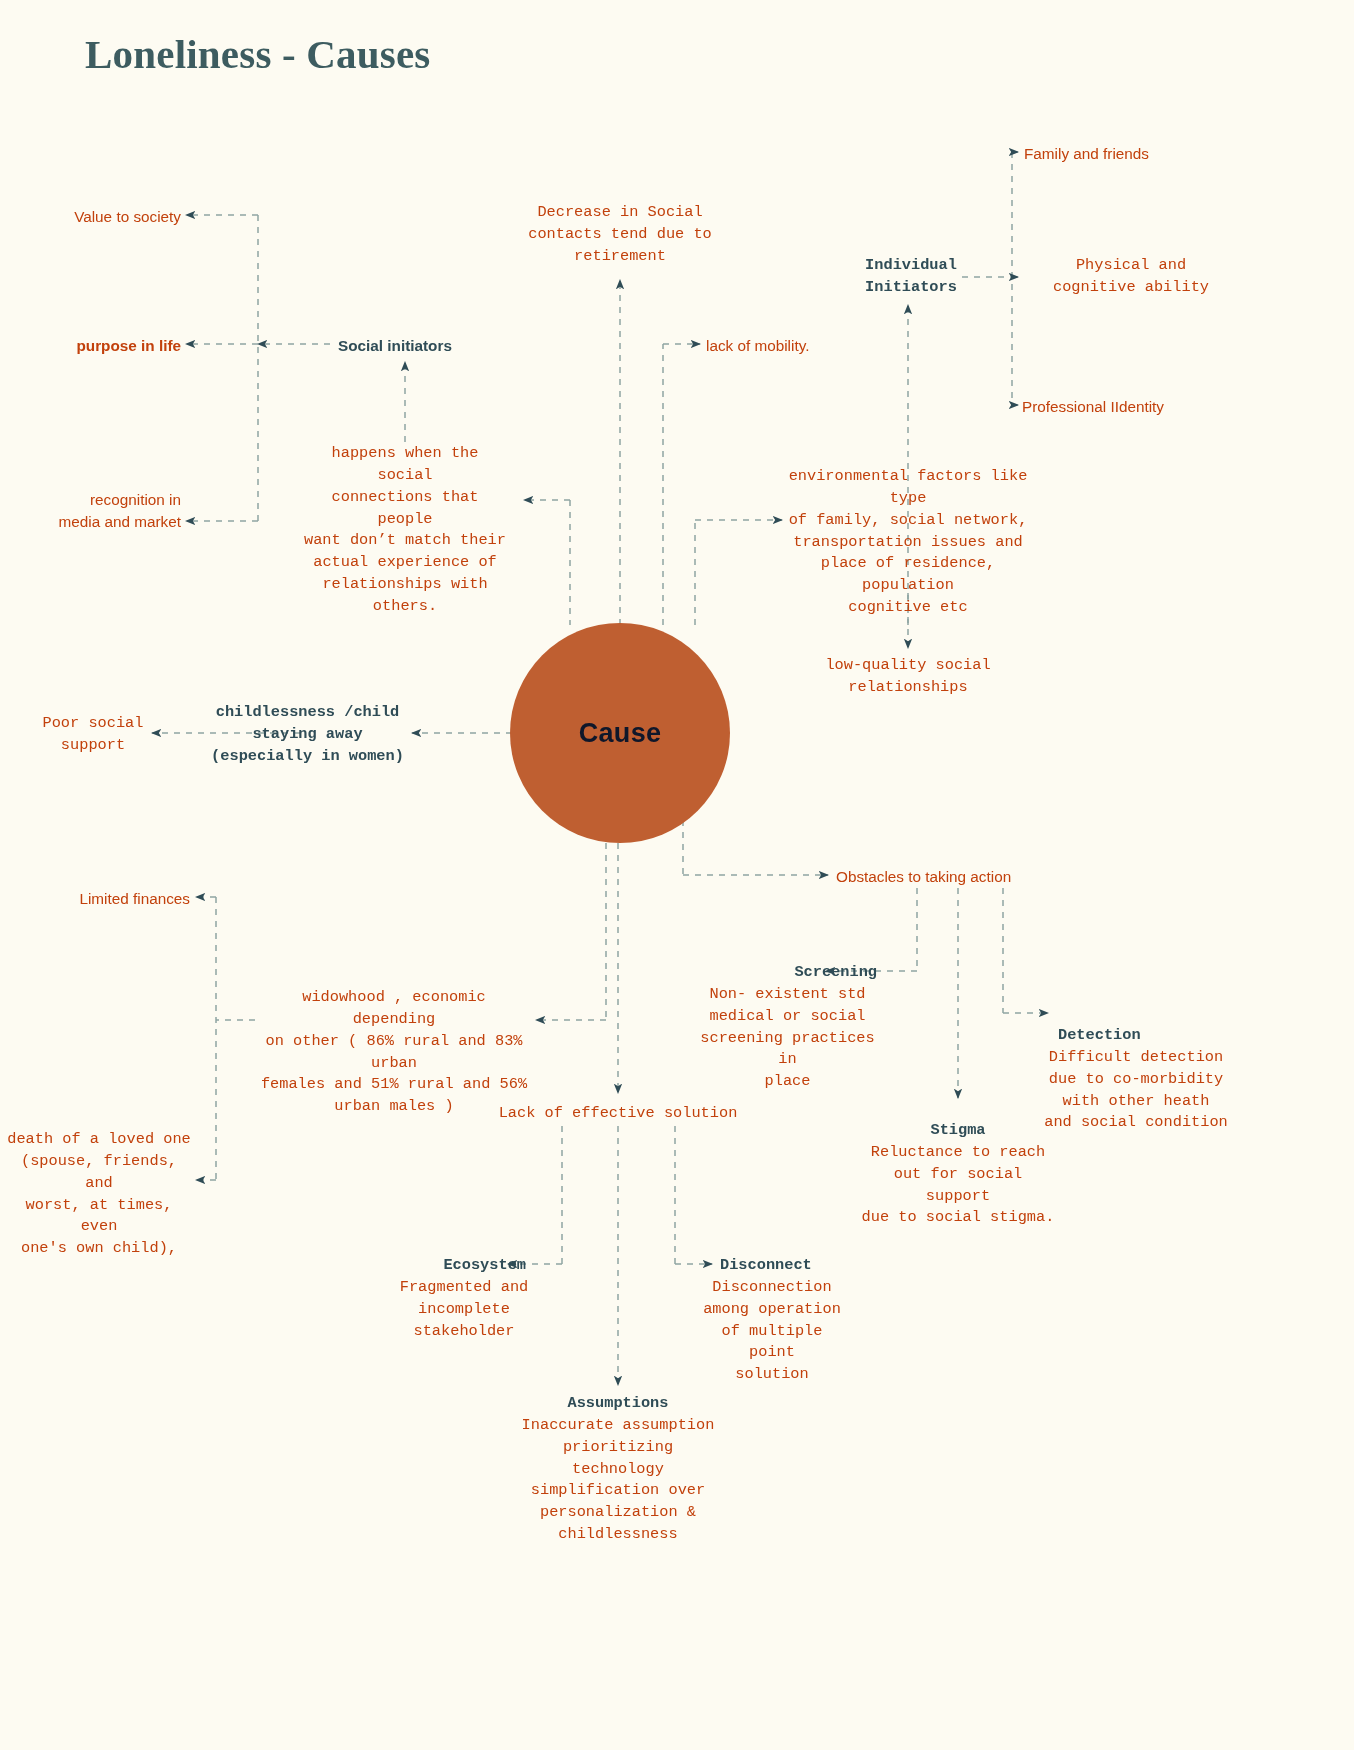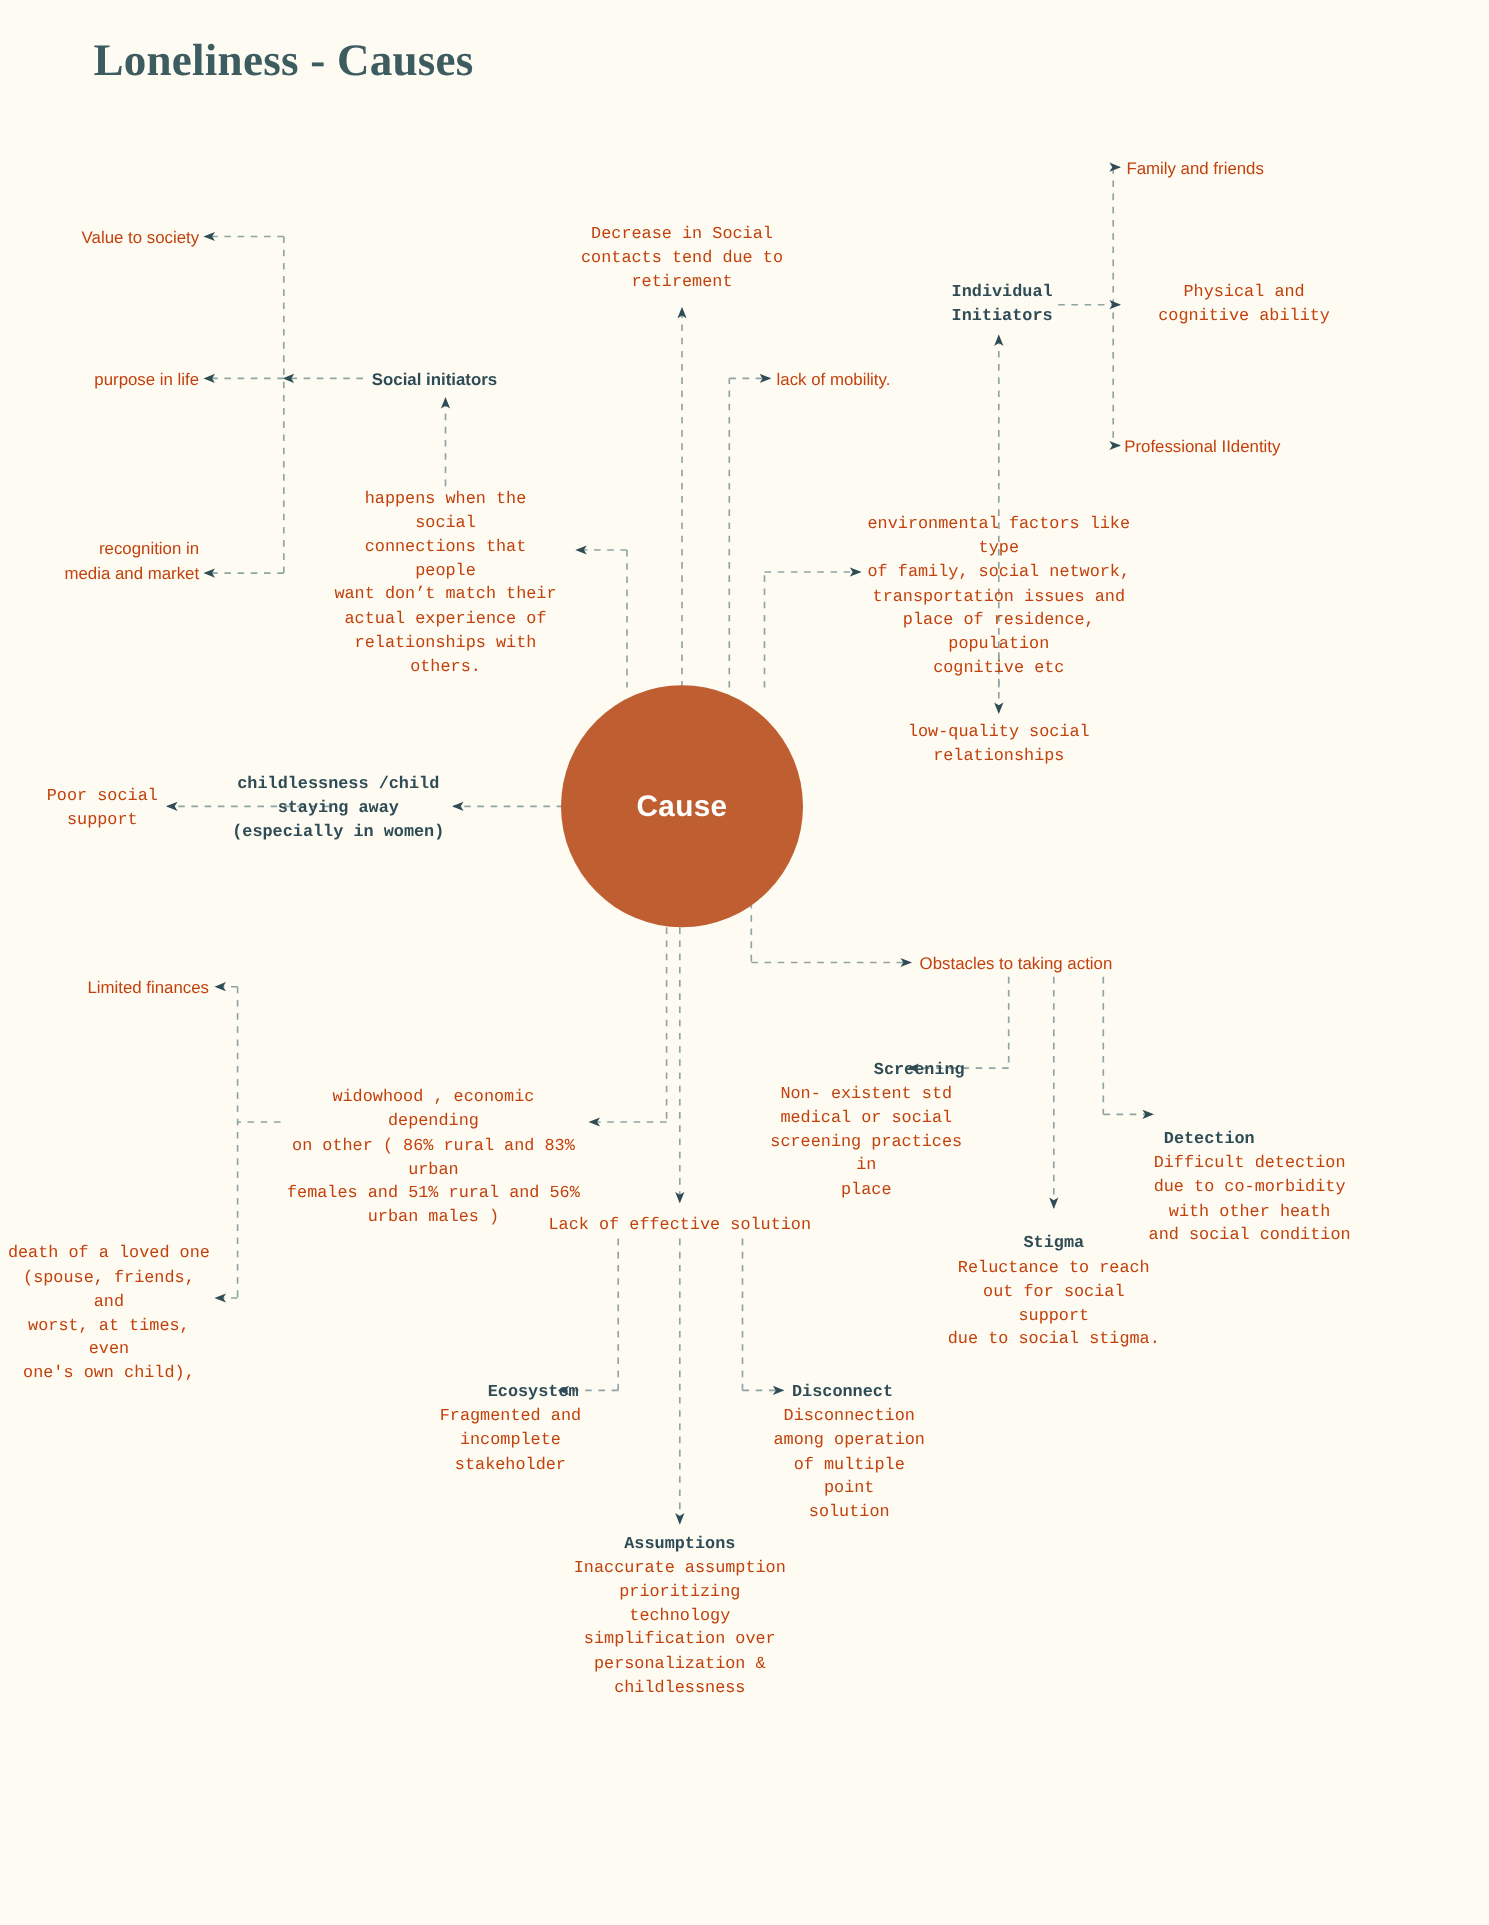--- a/index.html
+++ b/index.html
@@ -22,21 +22,21 @@
   .node.r{text-align:right;}
   .node.l{text-align:left;}
   .hd{font-weight:bold;color:#2F4C56;display:block;}
   .bd{display:block;color:#c2410c;}
   .circle{
     position:absolute;left:510px;top:623px;width:220px;height:220px;
     border-radius:50%;background:#BF5F31;
     display:flex;align-items:center;justify-content:center;
   }
   .circle span{
-    color:#ffffff;font-weight:bold;font-size:27px;letter-spacing:.3px;text-align:center;
+    color:#0f172a;font-weight:bold;font-size:27px;letter-spacing:.3px;text-align:center;
   }
 </style>
 </head>
 <body>
 
 <div id="canvas">
 
   <div class="title">Loneliness - Causes</div>
 
   <svg class="lines" aria-hidden="true">
@@ -124,21 +124,21 @@
     <span class="bd">connections that people</span>
     <span class="bd">want don’t match their</span>
     <span class="bd">actual experience of</span>
     <span class="bd">relationships with others.</span>
   </div>
 
   <div class="node r" style="left:0px;top:206px;width:181px;">
     <span class="bd">Value to society</span>
   </div>
 
-  <div class="node r" style="left:0px;top:335px;width:181px;">
+  <div class="node r" style="left:0px;top:335px;width:181px;font-weight:bold;">
     <span class="bd">purpose in life</span>
   </div>
 
   <div class="node r" style="left:0px;top:489px;width:181px;">
     <span class="bd">recognition in</span>
     <span class="bd">media and market</span>
   </div>
 
   <div class="node c" style="left:520px;top:202px;width:200px;">
     <span class="bd">Decrease in Social</span>

